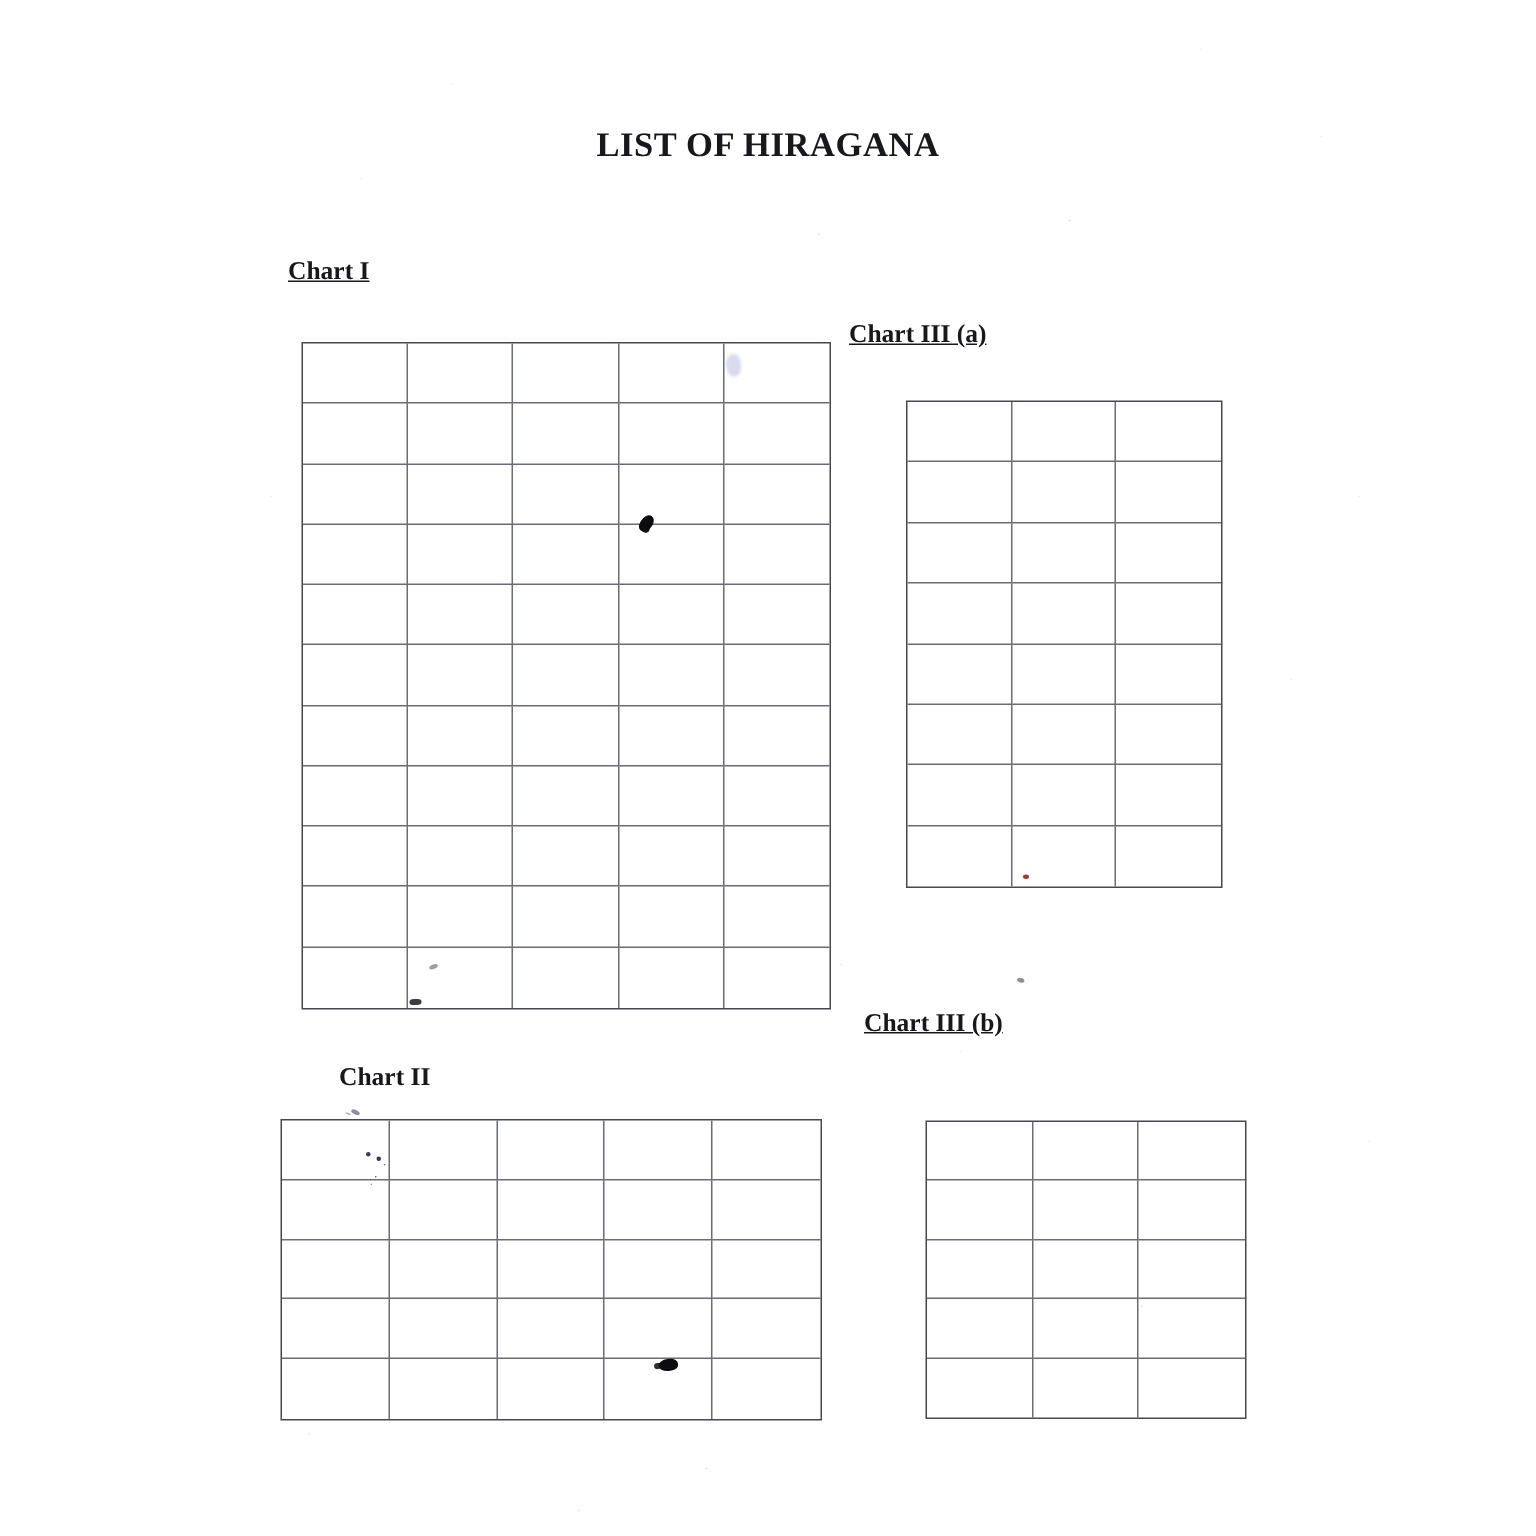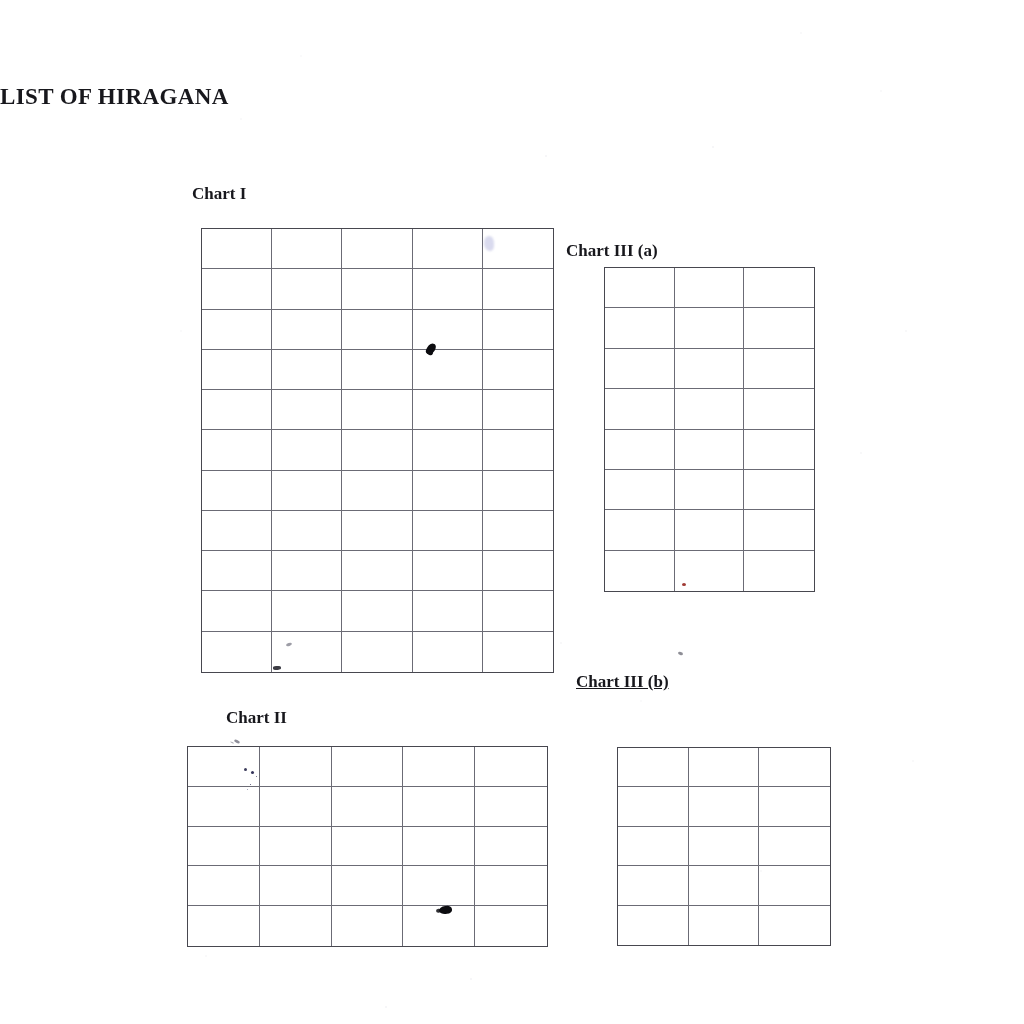--- a/index.html
+++ b/index.html
@@ -18,36 +18,37 @@
     position: absolute;
     inset: 0;
     background: var(--paper, #ffffff);
   }
   .page-title {
     position: absolute;
     top: 84px;
     left: 0;
     width: 1024px;
     margin: 0;
+    text-align: center;
     font-size: 23px;
     font-weight: bold;
     letter-spacing: 0.4px;
     color: var(--ink-text, #17171c);
   }
   .chart-label {
     position: absolute;
     margin: 0;
     font-size: 17px;
     font-weight: bold;
     line-height: 1.1;
     color: var(--ink-text, #17171c);
     white-space: nowrap;
   }
-  .lbl-1  { left: 192px; top: 185px; }
-  .lbl-3a { left: 566px; top: 242px; }
+  .lbl-1  { left: 192px; top: 172px; text-decoration: underline; }
+  .lbl-3a { left: 566px; top: 214px; text-decoration: underline; }
   .lbl-2  { left: 192px; top: 709px; margin-left: 34px; }
   .lbl-3b { left: 576px; top: 673px; text-decoration: underline; }
 
   .grid {
     position: absolute;
     display: grid;
     grid-template-columns: repeat(var(--cols, 1), 1fr);
     grid-auto-rows: 1fr;
     border: 1.5px solid var(--grid-line-outer, #47474f);
     box-sizing: border-box;

